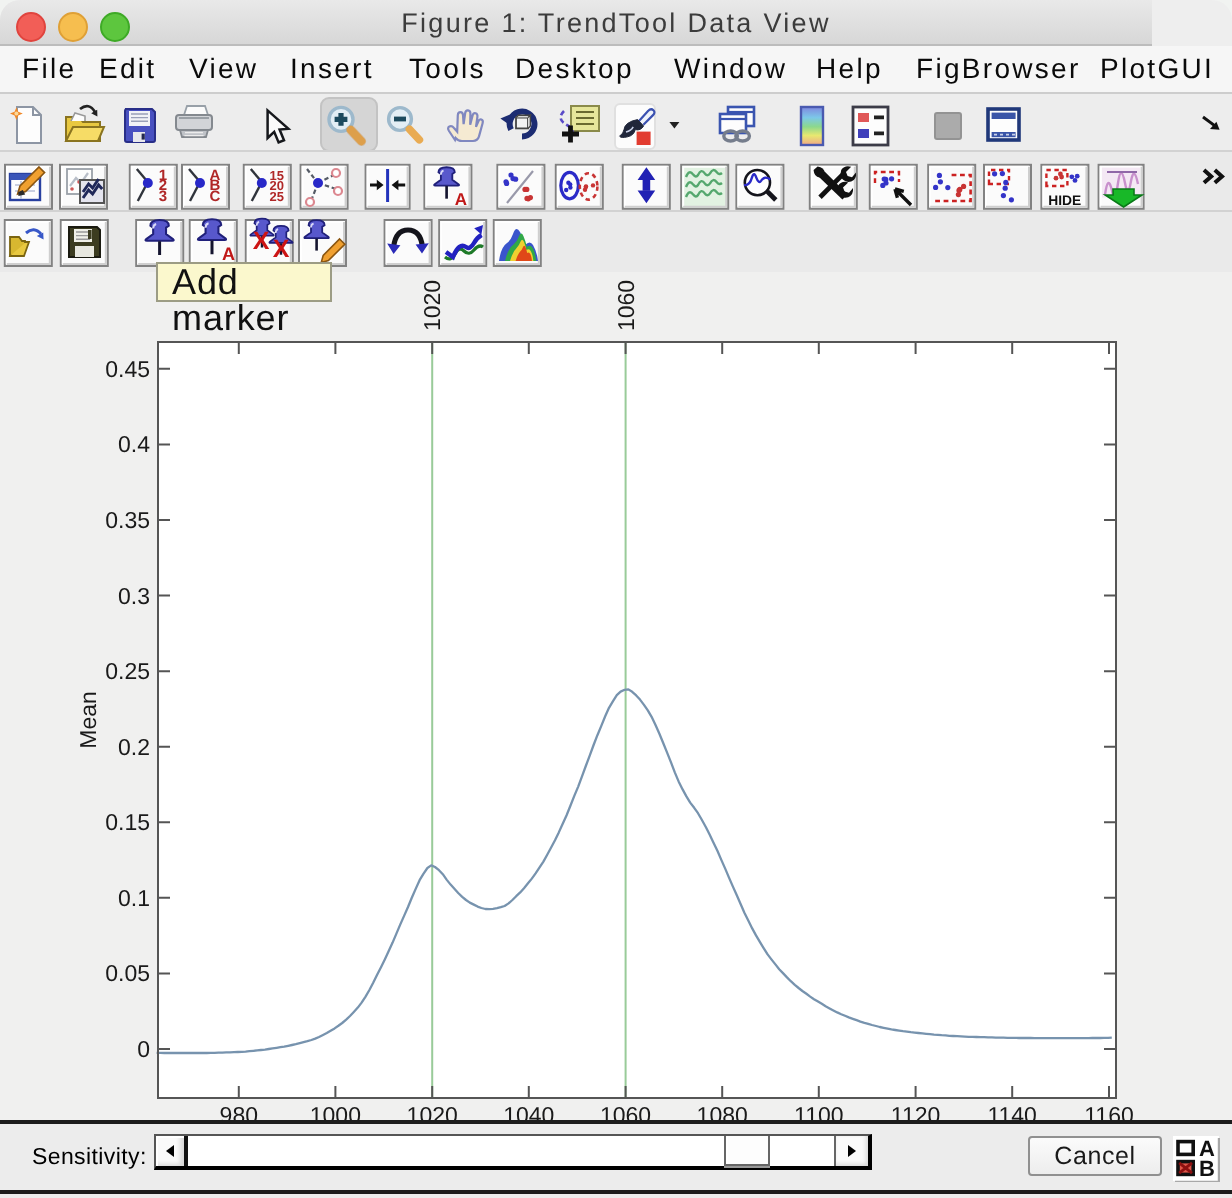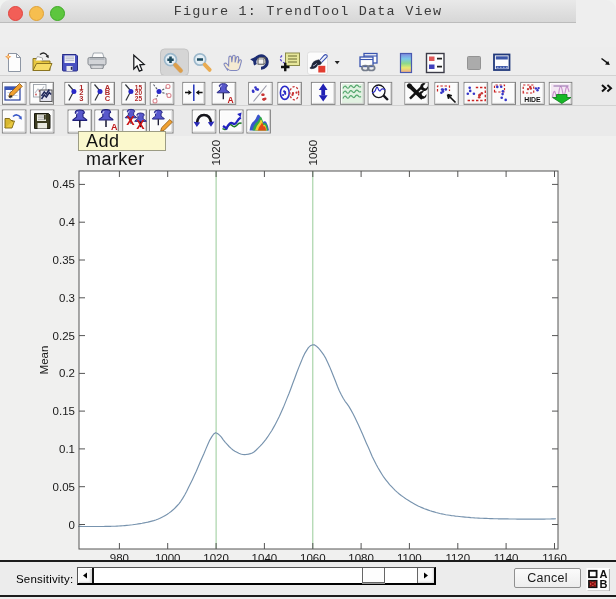--- a/index.html
+++ b/index.html
@@ -1,19 +1,19 @@
 <!DOCTYPE html>
 <html><head><meta charset="utf-8"><style>
 html,body{margin:0;padding:0;}
 body{width:616px;height:599px;position:relative;overflow:hidden;background:#f1f3f1;
  font-family:"Liberation Sans",sans-serif;-webkit-font-smoothing:antialiased;}
 #win{position:absolute;left:0;top:0;width:616px;height:599px;border-radius:10px 10px 0 0;overflow:hidden;background:#eeeeee;}
 
 #titlebar{position:absolute;left:0;top:0;width:576px;height:23px;
- background:linear-gradient(#e9e9e9,#d7d7d7);border-bottom:1px solid #bcbcbc;box-sizing:border-box;font-family:Liberation Mono, monospace;}
+ background:linear-gradient(#e9e9e9,#d7d7d7);border-bottom:1px solid #bcbcbc;box-sizing:border-box;}
 .tl{position:absolute;top:5.5px;width:13px;height:13px;border-radius:50%;}
 #tlr{left:8px;background:#f25e57;border:0.5px solid #e0443e;}
 #tly{left:29px;background:#f6be4f;border:0.5px solid #dfa036;}
 #tlg{left:50px;background:#5dc63e;border:0.5px solid #3eaa26;}
 #title{position:absolute;top:0;left:0;width:616px;height:22px;text-align:center;
  font-size:13.5px;letter-spacing:1.15px;line-height:23px;color:#3c3c3c;}
 
 #menubar{position:absolute;left:0;top:23px;width:616px;height:23px;background:#f6f6f6;
  border-bottom:1px solid #cdcdcd;box-sizing:content-box;font-size:14px;letter-spacing:1.15px;color:#0a0a0a;}
 #menubar span{position:absolute;top:3px;}
@@ -45,20 +45,32 @@
 #setbtn{left:444px;width:56px;margin-top:34px;}
 #cancelbtn{left:514px;width:67px;}
 #abicon{position:absolute;left:586px;top:4.5px;width:24px;height:24px;}
 </style></head><body>
 <div id="win">
  <div id="titlebar">
   <div id="title">Figure 1: TrendTool Data View</div>
   <div class="tl" id="tlr"></div>
       <div class="tl" id="tly"></div>
       <div class="tl" id="tlg"></div>
+ </div>
+ <div id="menubar">
+  <span style="left:11px">File</span>
+      <span style="left:49.5px">Edit</span>
+      <span style="left:94.5px">View</span>
+  <span style="left:145px">Insert</span>
+      <span style="left:204.5px">Tools</span>
+      <span style="left:257.5px">Desktop</span>
+  <span style="left:337px">Window</span>
+      <span style="left:408px">Help</span>
+      <span style="left:458px">FigBrowser</span>
+  <span style="left:550px">PlotGUI</span>
  </div>
  <div id="tb1"><svg width="616" height="28" viewBox="0 47 616 28">
         <path d="M8.5,53.5 h8 l4,4 v14 h-12 z" fill="#fdfdfd" stroke="#8d96a4" stroke-width="1"></path>
         <path d="M16.5,53.5 v4 h4" fill="none" stroke="#8d96a4" stroke-width="1"></path>
         <g transform="translate(8.2,56.8)">
           <path d="M0,-3.2 L0.9,-0.9 L3.2,0 L0.9,0.9 L0,3.2 L-0.9,0.9 L-3.2,0 L-0.9,-0.9 Z" fill="#f08828"></path>
           <circle r="1" fill="#fcd898"></circle>
         </g>
         <path d="M33,58.5 h6.5 l2,2.5 h8.5 v9.5 h-17 z" fill="#e8c840" stroke="#8a7420" stroke-width="1"></path>
         <path d="M35.5,60.5 l2,-4 5,1.5 v2.5" fill="#fdfdfd" stroke="#999" stroke-width="0.8"></path>

